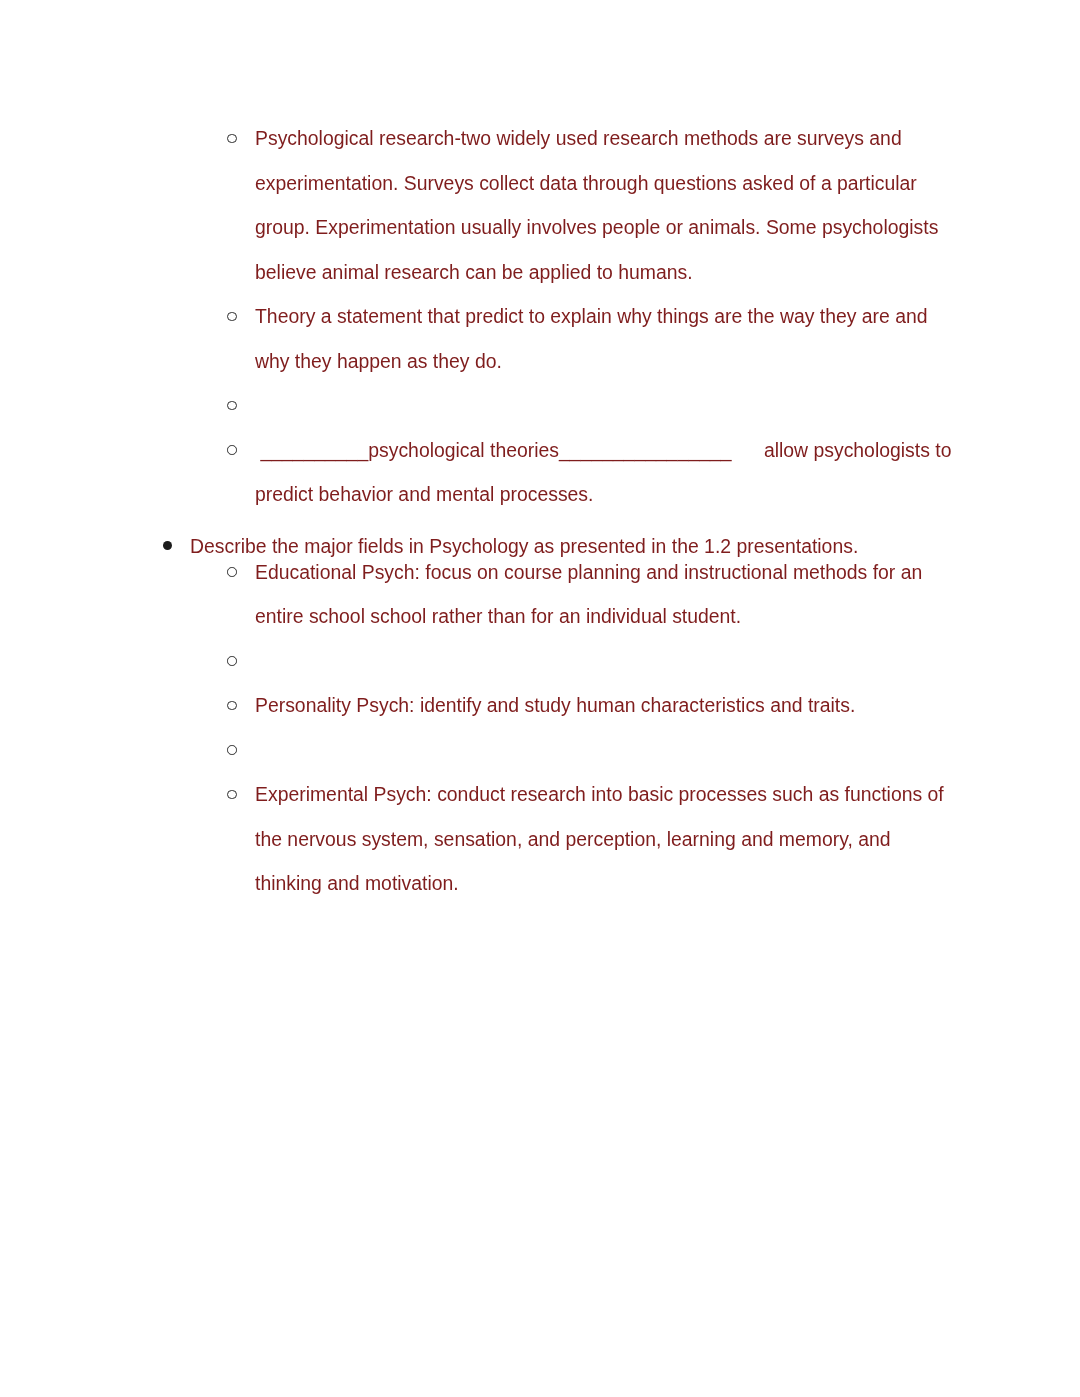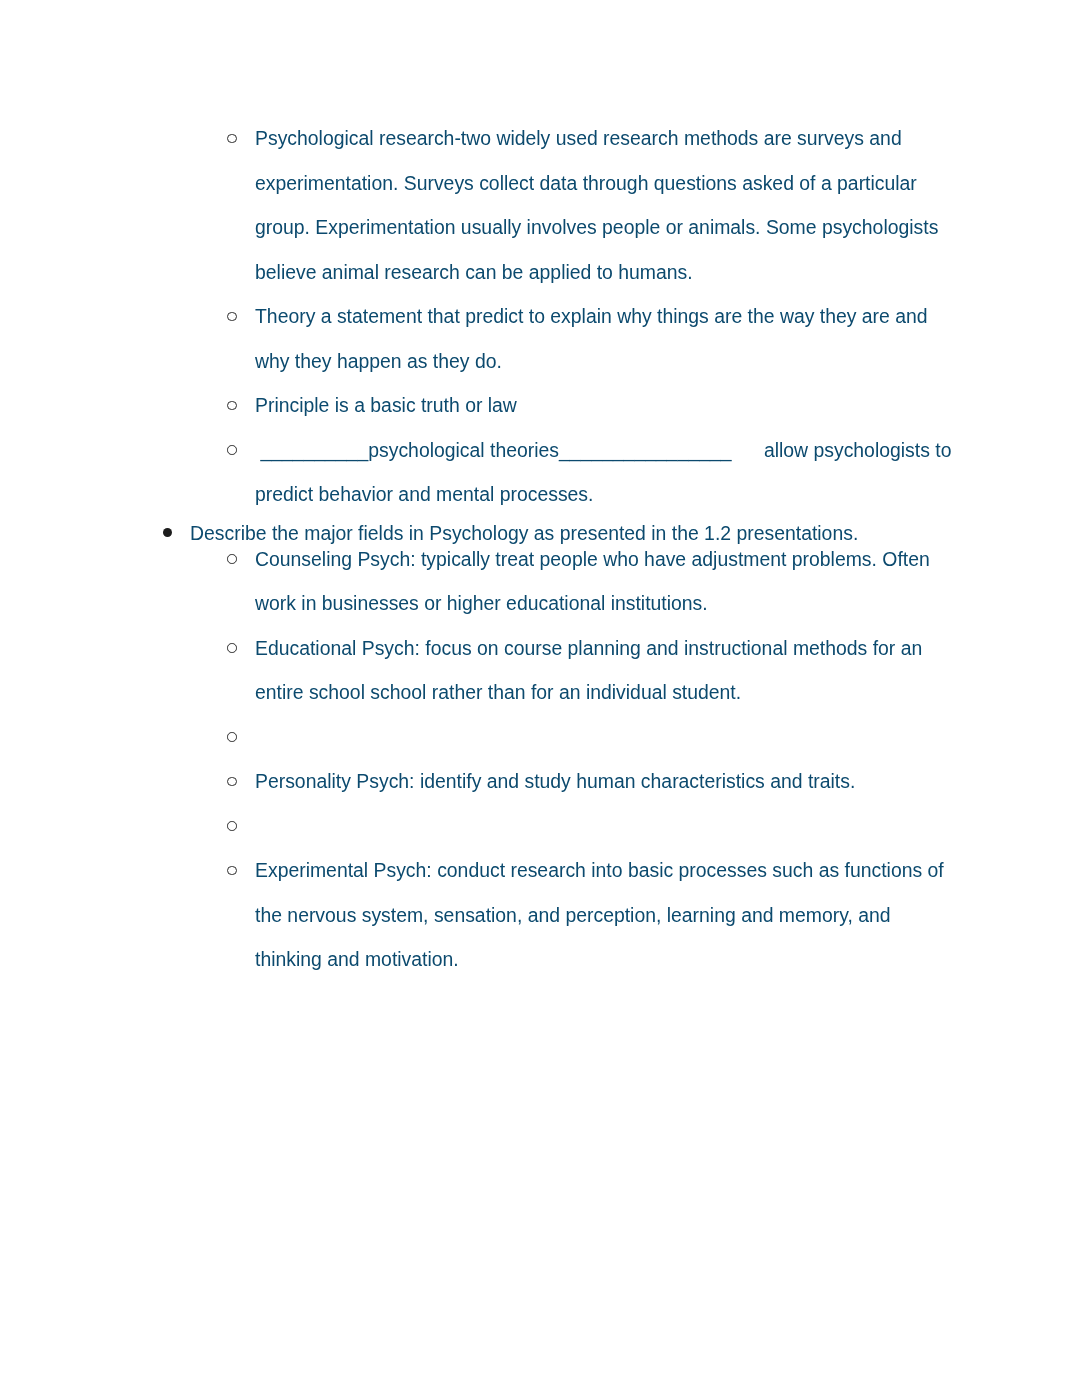--- a/index.html
+++ b/index.html
@@ -7,21 +7,21 @@
     padding: 0;
     background: #ffffff;
   }
   .page {
     position: relative;
     width: 1080px;
     height: 1162px;
     background: #ffffff;
     overflow: hidden;
     font-family: "Liberation Sans", "DejaVu Sans", sans-serif;
-    color: #0c4a6e;
+    color: #7f1d1d;
   }
   .content {
     position: absolute;
     top: 0;
     left: 0;
     width: 953px;
     padding-top: 116px;
   }
   .item {
     display: flex;
@@ -47,21 +47,21 @@
     width: 7.5px;
     height: 7.5px;
     border: 1.5px solid #2b2b2b;
     border-radius: 50%;
     box-sizing: content-box;
   }
   
   .item.l1 {
     padding-left: 163px;
     line-height: 26px;
-    margin-top: 3px;
+    margin-top: 16px;
     margin-bottom: -9px;
   }
   .item.l1 .marker {
     flex: 0 0 27px;
     height: 26px;
     display: flex;
     align-items: center;
   }
   .dot {
     width: 9px;
@@ -87,44 +87,37 @@
       <span class="marker">
           <span class="ring"></span>
         </span>
       <span class="text">Theory a statement that predict to explain why things are the way they are and why they happen as they do.</span>
     </div>
 
     <div class="item l2">
       <span class="marker">
           <span class="ring"></span>
         </span>
-      <span class="text">Principle is a basic truth or law</span>
     </div>
 
     <div class="item l2">
       <span class="marker">
           <span class="ring"></span>
         </span>
       <span class="text"> __________psychological theories________________      allow psychologists to predict behavior and mental processes.</span>
     </div>
 
     <div class="item l1">
       <span class="marker">
           <span class="dot"></span>
         </span>
       <span class="text">Describe the major fields in Psychology as presented in the 1.2 presentations.</span>
     </div>
 
 
-    <div class="item l2">
-      <span class="marker">
-          <span class="ring"></span>
-        </span>
-      <span class="text">Counseling Psych: typically treat people who have adjustment problems. Often work in businesses or higher educational institutions.</span>
-    </div>
 
 
     <div class="item l2">
       <span class="marker">
           <span class="ring"></span>
         </span>
       <span class="text">Educational Psych: focus on course planning and instructional methods for an entire school school rather than for an individual student.</span>
     </div>
 
     <div class="item l2">

